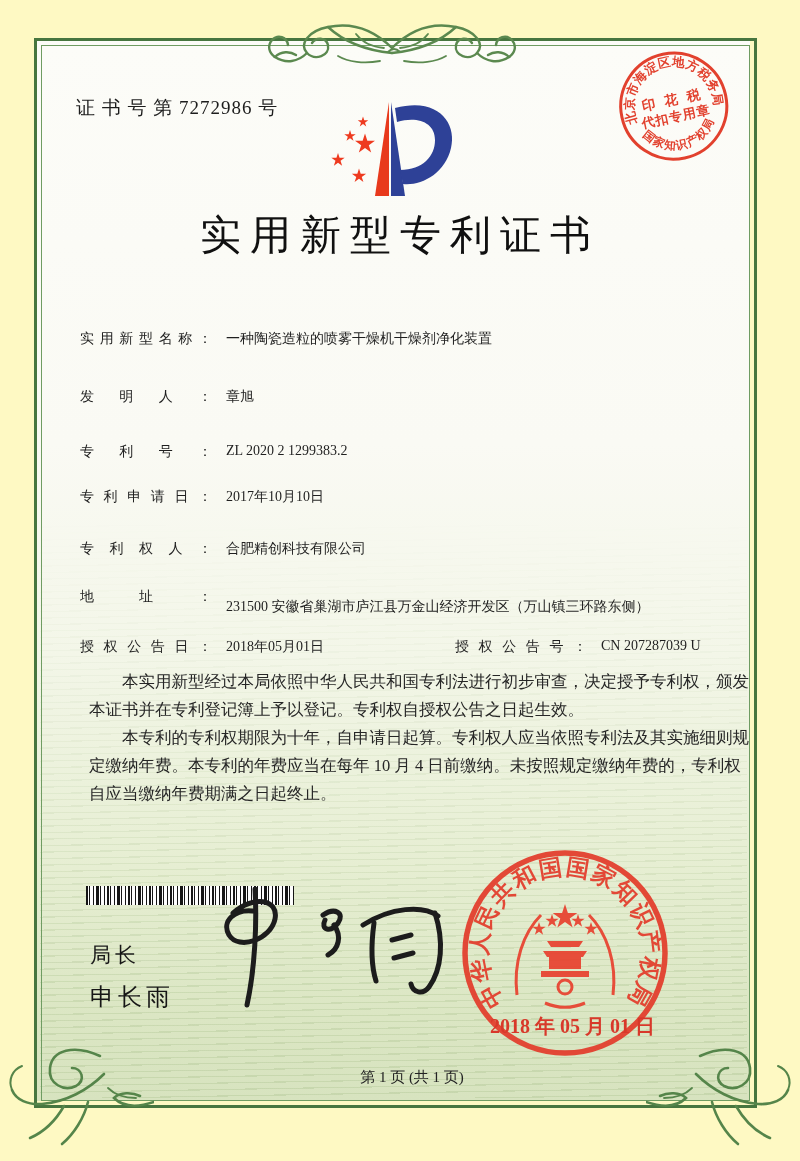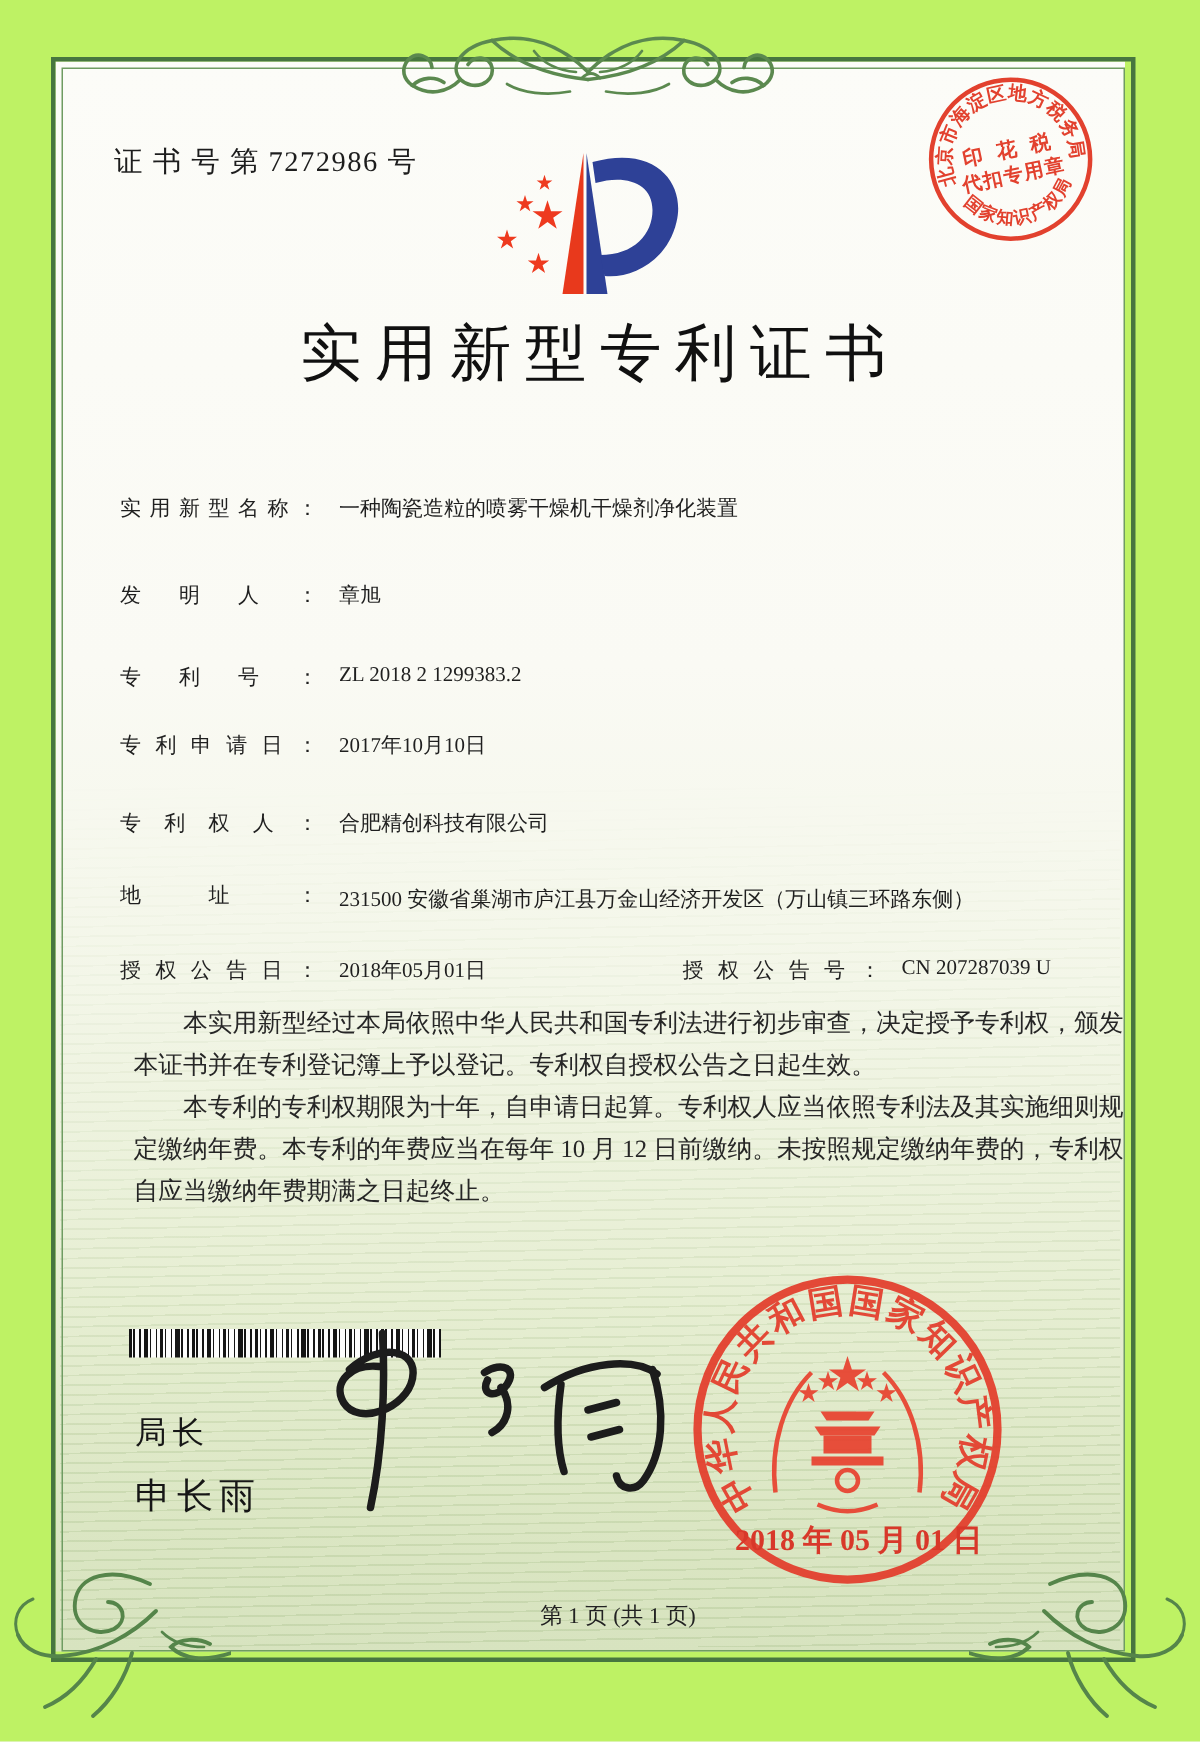--- a/index.html
+++ b/index.html
@@ -1,32 +1,32 @@
 <!DOCTYPE html>
 <html><head>
 <meta charset="utf-8">
 <style>
   html,body{margin:0;padding:0;background:#f4f3ef;font-family:"Liberation Serif","DejaVu Serif",serif;}
-  .page{position:relative;width:800px;height:1161px;margin:0 auto;background:#bef264;overflow:hidden;}
+  .page{position:relative;width:800px;height:1161px;margin:0 auto;background:#fef9c3;overflow:hidden;}
   
   .paper{position:absolute;left:37px;top:41px;width:713px;height:1060px;
     background:linear-gradient(180deg,#fcfcf8 0%,#fafaf4 38%,#f3f6e8 58%,#e6eed2 78%,#dbe6c3 92%,#d7e3bf 100%);}
   .waves{position:absolute;left:40px;top:520px;width:707px;height:578px;
     background:repeating-linear-gradient(179deg, rgba(122,158,90,0.17) 0px, rgba(122,158,90,0.17) 1.2px, rgba(255,255,255,0) 1.2px, rgba(255,255,255,0) 6.5px);
     -webkit-mask-image:linear-gradient(180deg,transparent 0%,rgba(0,0,0,.5) 45%,#000 78%);
     mask-image:linear-gradient(180deg,transparent 0%,rgba(0,0,0,.5) 45%,#000 78%);}
   .frame{position:absolute;left:34px;top:38px;width:717px;height:1064px;border:3px solid #47763f;}
   .frame-inner{position:absolute;left:4px;top:4px;right:4px;bottom:4px;border:1px solid #6f9c62;}
   .cert-no{position:absolute;left:76px;top:95px;font-size:19px;color:#1d1d1d;letter-spacing:1px;}
   .title{position:absolute;left:0;top:208px;width:100%;text-align:center;font-size:41px;font-weight:400;
     color:#101010;letter-spacing:9px;}
   .row{position:absolute;left:80px;font-size:14px;color:#1f1f1f;white-space:nowrap;}
   .flabel{display:inline-block;width:132px;text-align:justify;text-align-last:justify;vertical-align:top;}
   .fvalue{margin-left:14px;}
-  .fvalue.wrap{display:inline-block;width:494px;white-space:normal;line-height:26px;vertical-align:top;}
+  .fvalue.wrap{display:inline-block;width:494px;white-space:normal;line-height:38px;vertical-align:top;}
   .row2label{display:inline-block;width:132px;text-align:justify;text-align-last:justify;vertical-align:top;}
   .paras{position:absolute;left:76px;top:668px;width:660px;font-size:16.5px;line-height:28px;color:#262626;margin-left:13px;}
   .paras p{margin:0;text-indent:2em;}
   .barcode{position:absolute;left:86px;top:886px;width:208px;height:19px;
     background:repeating-linear-gradient(90deg,#151515 0 2px,#fdfdfd 2px 3px,#151515 3px 4px,#fdfdfd 4px 7px,#151515 7px 8px,#fdfdfd 8px 10px,#151515 10px 13px,#fdfdfd 13px 14px,#151515 14px 15px,#fdfdfd 15px 18px,#151515 18px 19px,#fdfdfd 19px 21px);}
   .sig-title{position:absolute;left:90px;top:941px;font-size:21px;color:#161616;letter-spacing:4px;}
   .sig-name{position:absolute;left:90px;top:981px;font-size:24px;color:#161616;letter-spacing:4px;}
   .sig-svg{position:absolute;left:195px;top:873px;z-index:6;}
   .seal-svg{position:absolute;left:455px;top:843px;z-index:5;}
   .seal-date{position:absolute;left:480px;top:1013px;width:185px;text-align:center;font-size:20px;
@@ -125,41 +125,41 @@
 
     <div class="title">实用新型专利证书</div>
 
     <div class="row" style="top:330px">
       <span class="flabel">实用新型名称：</span><span class="fvalue">一种陶瓷造粒的喷雾干燥机干燥剂净化装置</span>
     </div>
     <div class="row" style="top:388px">
       <span class="flabel">发明人：</span><span class="fvalue">章旭</span>
     </div>
     <div class="row" style="top:443px">
-      <span class="flabel">专利号：</span><span class="fvalue">ZL 2018 2 1299383.2</span>
+      <span class="flabel">专利号：</span><span class="fvalue">ZL 2020 2 1299383.2</span>
     </div>
     <div class="row" style="top:488px">
       <span class="flabel">专利申请日：</span><span class="fvalue">2017年10月10日</span>
     </div>
     <div class="row" style="top:540px">
       <span class="flabel">专利权人：</span><span class="fvalue">合肥精创科技有限公司</span>
     </div>
     <div class="row" style="top:588px">
       <span class="flabel">地址：</span><span class="fvalue wrap">231500 安徽省巢湖市庐江县万金山经济开发区（万山镇三环路东侧）</span>
     </div>
     <div class="row" style="top:638px">
       <span class="flabel">授权公告日：</span><span class="fvalue">2018年05月01日</span>
     </div>
     <div class="row" style="top:638px;left:455px">
       <span class="row2label">授权公告号：</span><span class="fvalue">CN 207287039 U</span>
     </div>
 
     <div class="paras">
       <p>本实用新型经过本局依照中华人民共和国专利法进行初步审查，决定授予专利权，颁发本证书并在专利登记簿上予以登记。专利权自授权公告之日起生效。</p>
-      <p>本专利的专利权期限为十年，自申请日起算。专利权人应当依照专利法及其实施细则规定缴纳年费。本专利的年费应当在每年 10 月 12 日前缴纳。未按照规定缴纳年费的，专利权自应当缴纳年费期满之日起终止。</p>
+      <p>本专利的专利权期限为十年，自申请日起算。专利权人应当依照专利法及其实施细则规定缴纳年费。本专利的年费应当在每年 10 月 4 日前缴纳。未按照规定缴纳年费的，专利权自应当缴纳年费期满之日起终止。</p>
     </div>
 
     <div class="barcode"></div>
 
     <div class="sig-title">局长</div>
     <div class="sig-name">申长雨</div>
 
     <svg class="sig-svg" width="260" height="140" viewBox="0 0 260 140">
       <g stroke="#1c1c1c" stroke-width="5" fill="none" stroke-linecap="round" stroke-linejoin="round">
         <path d="M38,40 C58,22 84,26 80,46 C76,66 44,78 34,62 C26,48 40,36 58,38"></path>

